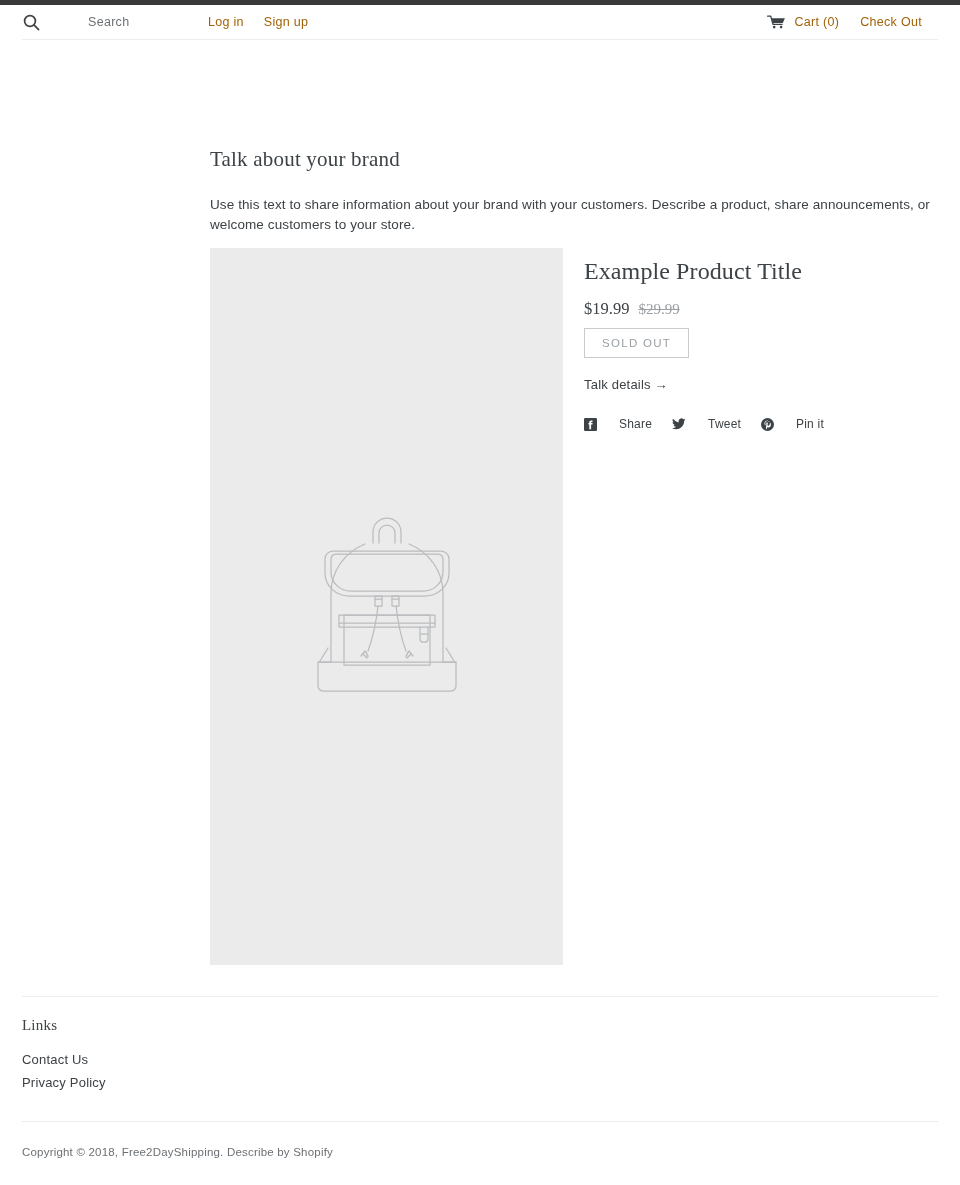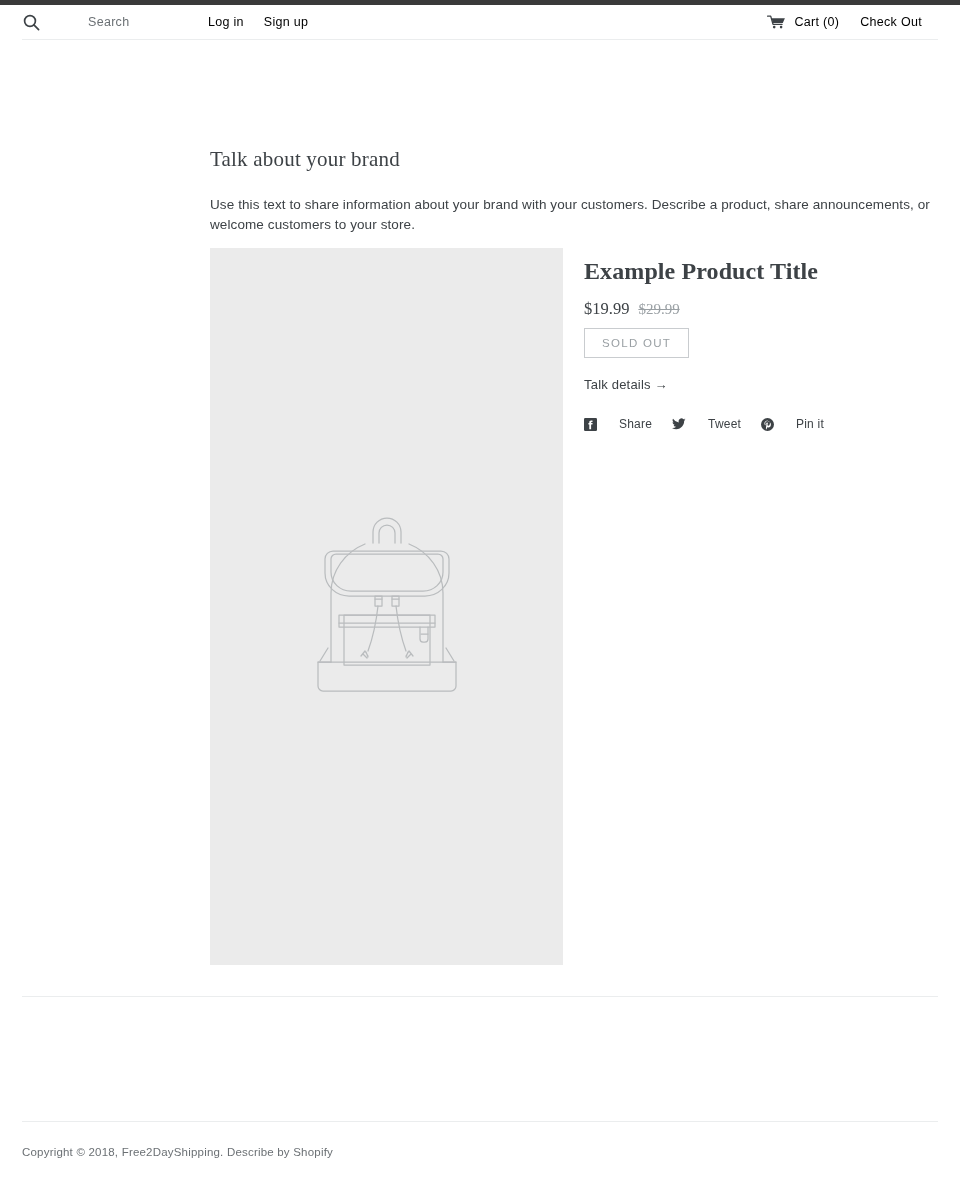--- a/index.html
+++ b/index.html
@@ -53,21 +53,21 @@
 
   .auth-links {
     position: absolute; left: 186px; top: 0;
     display: flex; align-items: center; gap: 20px; height: 34px;
   }
   .right-links {
     position: absolute; right: 16px; top: 0;
     display: flex; align-items: center; gap: 21px; height: 34px;
   }
   .bar-link {
-    font-size: 12.5px; color: #000000; text-decoration: none;
+    font-size: 12.5px; color: #a16207; text-decoration: none;
     letter-spacing: .3px; cursor: pointer; white-space: nowrap;
   }
   .cart-link { display: flex; align-items: center; gap: 8px; }
   .cart-icon { display: inline-flex; width: 19px; height: 14px; }
   .cart-icon svg { display: block; }
 
   
   .logo {
     position: absolute; left: 22px; top: 68px;
     width: 118px; height: 52px; cursor: pointer;
@@ -96,21 +96,21 @@
     background: #ebebeb;
     display: flex; align-items: flex-start; justify-content: center;
   }
   .product-image .bag { margin-top: 262px; }
 
   .product-info {
     position: absolute; left: 584px; top: 256px; width: 356px;
   }
   .product-title {
     font-family: "Liberation Serif", serif;
-    font-size: 24px; font-weight: 700; color: #3d4246;
+    font-size: 24px; font-weight: 400; color: #3d4246;
     letter-spacing: .1px; line-height: 30px;
   }
   .price-row {
     margin-top: 13px;
     display: flex; align-items: baseline; gap: 9px;
     font-family: "Liberation Serif", serif;
   }
   .price { font-size: 16.5px; color: #3d4246; }
   .price-compare { font-size: 15px; color: #9aa0a4; text-decoration: line-through; }
 
@@ -292,20 +292,31 @@
             <path d="M6.8 2.6c-2.2 0-3.4 1.4-3.4 2.9 0 .7.3 1.5 1 1.8.1 0 .2 0 .2-.1l.1-.4c0-.1 0-.2-.1-.2-.2-.3-.4-.7-.4-1.2 0-1.2 1-2.3 2.5-2.3 1.4 0 2.2.8 2.2 1.9 0 1.5-.7 2.7-1.6 2.7-.5 0-.9-.4-.8-.9.1-.6.4-1.3.4-1.7 0-.4-.2-.7-.7-.7-.5 0-1 .6-1 1.3 0 .5.2.8.2.8L5 9.5c-.1.6-.1 1.4 0 1.9 0 .1.1.1.2 0 .1-.1.6-.8.8-1.4l.3-1.1c.2.3.6.6 1.1.6 1.5 0 2.5-1.3 2.5-3.1 0-1.4-1.2-2.8-3.1-2.8z" fill="#ffffff"></path>
           </svg>
         </span>
         <span>Pin it</span>
       </a>
     </div>
   </div>
 
   <div class="footer-rule-1"></div>
 
+  <div class="footer-links">
+    <h3 class="footer-heading">Links</h3>
+    <ul class="footer-list">
+      <li>
+        <a>Contact Us</a>
+      </li>
+      <li>
+        <a>Privacy Policy</a>
+      </li>
+    </ul>
+  </div>
 
   <div class="footer-rule-2"></div>
 
   <div class="copyright">
     <span>Copyright © 2018, </span><a>Free2DayShipping</a><span>. Describe by </span><a>Shopify</a>
   </div>
 
 </div>
 
 </body></html>

